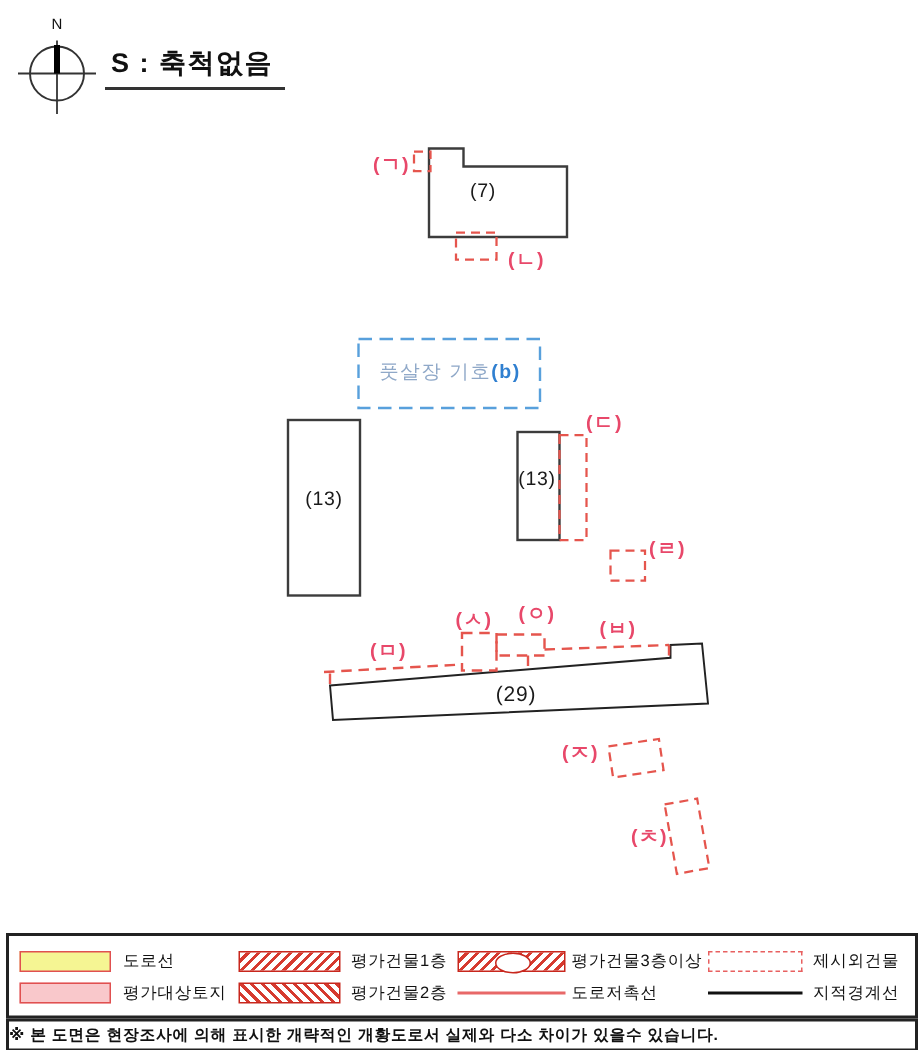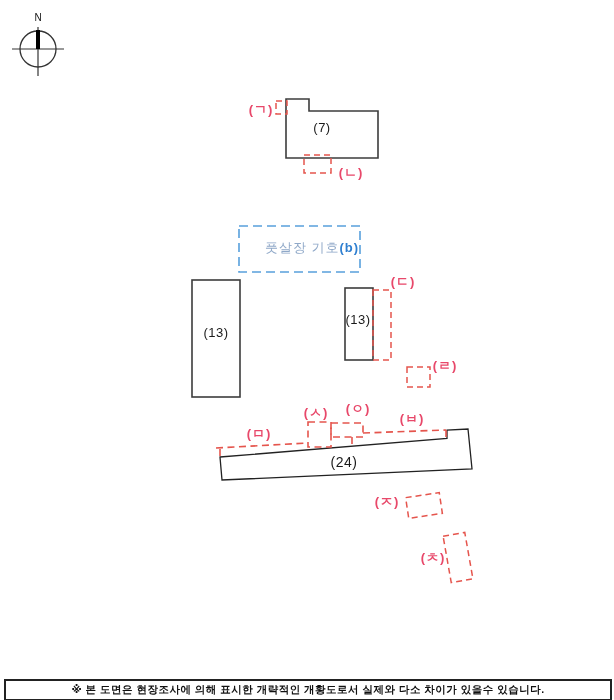--- a/index.html
+++ b/index.html
@@ -15,21 +15,21 @@
          border-bottom:2px solid #333;padding:0 8px 4px 4px;}
   .futsal{font-size:13px;letter-spacing:1px;}
   .futsal-main{color:#8fa8c8;}
   .futsal-b{color:#2f7fd0;font-weight:bold;}
   .legend-text{font-size:11px;color:#111;letter-spacing:0.5px;line-height:15px;}
   .swatch{position:absolute;height:14px;box-sizing:border-box;}
   .hatch-fwd{background:repeating-linear-gradient(135deg,#ffffff 0px,#ffffff 3px,#d63a2f 3px,#d63a2f 5px);border:1.5px solid #c8271d;}
   .hatch-back{background:repeating-linear-gradient(45deg,#ffffff 0px,#ffffff 3px,#d63a2f 3px,#d63a2f 5px);border:1.5px solid #c8271d;}
   .legend-line{position:absolute;height:0;}
   .footer-box{position:absolute;left:4px;top:679px;width:604px;height:18px;
-              border:2px solid #222;display:flex;align-items:center;justify-content:center;}
+              border:2px solid #222;display:flex;align-items:center;}
   .footer-text{font-size:10.5px;font-weight:bold;color:#111;letter-spacing:0.5px;}
   .legend-box{position:absolute;left:4px;top:622px;width:604px;height:53px;border:2px solid #222;}
   .ellipse{position:absolute;background:#fff;border:1.5px solid #c8271d;border-radius:50%;}
 </style>
 </head>
 <body>
 
 <div id="canvas">
 
   <svg class="abs" width="614" height="700" viewBox="0 0 614 700" style="left:0;top:0">
@@ -67,39 +67,67 @@
       <line x1="446" y1="430" x2="446" y2="438"></line>
     </g>
 
     <rect x="407" y="495" width="34" height="21" fill="none" stroke="#e5554d" stroke-width="1.5" stroke-dasharray="6 4" transform="rotate(-8.5 424 505.5)"></rect>
 
     <rect x="447" y="534" width="22" height="47" fill="none" stroke="#e5554d" stroke-width="1.5" stroke-dasharray="6 4" transform="rotate(-10 458 557.5)"></rect>
   </svg>
 
   <div class="abs ctr" style="left:38px;top:17px;font-size:10px;color:#111;">N</div>
 
+  <div class="abs title" style="left:70px;top:30px;">S : 축척없음</div>
 
   <div class="abs ctr bldg-label" style="left:322px;top:127px;">(7)</div>
   <div class="abs ctr bldg-label" style="left:216px;top:332px;text-align:center;">(13)</div>
   <div class="abs ctr bldg-label" style="left:358px;top:319px;">(13)</div>
-  <div class="abs ctr bldg-label" style="left:344px;top:462px;font-size:14px;">(24)</div>
+  <div class="abs ctr bldg-label" style="left:344px;top:462px;font-size:14px;">(29)</div>
 
   <div class="abs ctr marker" style="left:261px;top:110px;">(ㄱ)</div>
   <div class="abs ctr marker" style="left:351px;top:173px;">(ㄴ)</div>
   <div class="abs ctr marker" style="left:403px;top:282px;">(ㄷ)</div>
   <div class="abs ctr marker" style="left:445px;top:366px;">(ㄹ)</div>
   <div class="abs ctr marker" style="left:259px;top:434px;">(ㅁ)</div>
   <div class="abs ctr marker" style="left:316px;top:413px;">(ㅅ)</div>
   <div class="abs ctr marker" style="left:358px;top:409px;">(ㅇ)</div>
   <div class="abs ctr marker" style="left:412px;top:419px;">(ㅂ)</div>
   <div class="abs ctr marker" style="left:387px;top:502px;">(ㅈ)</div>
   <div class="abs ctr marker" style="left:433px;top:558px;">(ㅊ)</div>
 
-  <div class="abs ctr futsal" style="left:300px;top:248px;margin-left:12px;">
+  <div class="abs ctr futsal" style="left:300px;top:248px;">
     <span class="futsal-main">풋살장 기호</span><span class="futsal-b">(b)</span>
   </div>
 
+  <div class="legend-box">
+
+    <div class="swatch" style="left:7px;top:10px;width:61px;background:#f5f593;border:1.5px solid #e05050;"></div>
+    <div class="abs legend-text" style="left:76px;top:10px;">도로선</div>
+
+    <div class="swatch hatch-fwd" style="left:153px;top:10px;width:68px;"></div>
+    <div class="abs legend-text" style="left:228px;top:10px;">평가건물1층</div>
+
+    <div class="swatch hatch-fwd" style="left:299px;top:10px;width:72px;"></div>
+    <div class="ellipse" style="left:324px;top:11px;width:22px;height:12px;"></div>
+    <div class="abs legend-text" style="left:375px;top:10px;">평가건물3층이상</div>
+
+    <div class="swatch" style="left:466px;top:10px;width:63px;border:1.5px dashed #e86060;background:#fff;"></div>
+    <div class="abs legend-text" style="left:536px;top:10px;">제시외건물</div>
+
+    <div class="swatch" style="left:7px;top:31px;width:61px;background:#f9c8cb;border:1.5px solid #e05050;"></div>
+    <div class="abs legend-text" style="left:76px;top:31px;">평가대상토지</div>
+
+    <div class="swatch hatch-back" style="left:153px;top:31px;width:68px;"></div>
+    <div class="abs legend-text" style="left:228px;top:31px;">평가건물2층</div>
+
+    <div class="legend-line" style="left:299px;top:37px;width:72px;border-top:2px solid #e86868;"></div>
+    <div class="abs legend-text" style="left:375px;top:31px;">도로저촉선</div>
+
+    <div class="legend-line" style="left:466px;top:37px;width:63px;border-top:2px solid #111;"></div>
+    <div class="abs legend-text" style="left:536px;top:31px;">지적경계선</div>
+  </div>
 
   <div class="footer-box">
     <span class="footer-text">※ 본 도면은 현장조사에 의해 표시한 개략적인 개황도로서 실제와 다소 차이가 있을수 있습니다.</span>
   </div>
 
 </div>
 
 </body></html>

